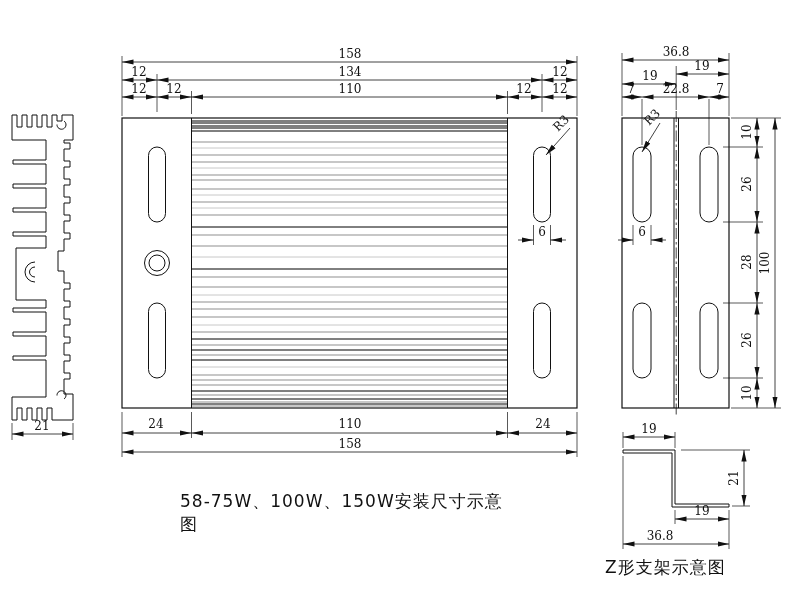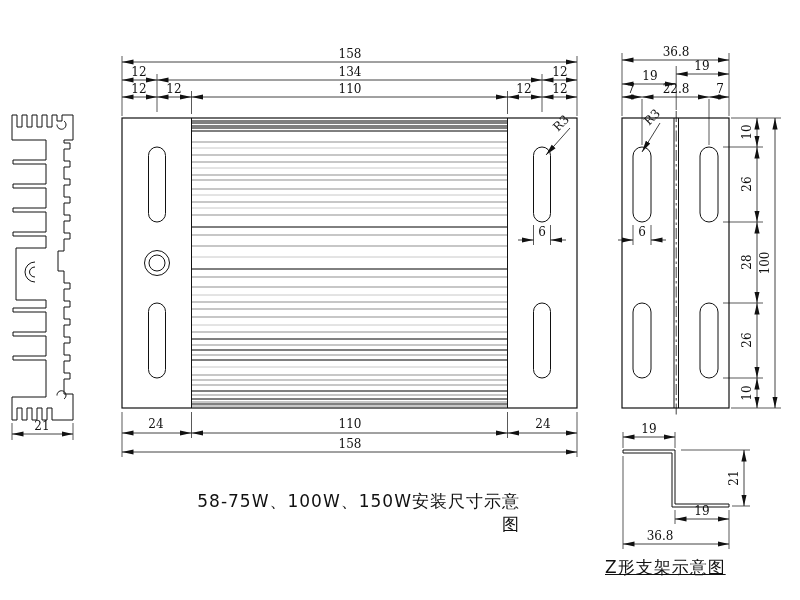--- a/index.html
+++ b/index.html
@@ -15,28 +15,27 @@
     font-size: 12px;
     fill: #111;
   }
   .caption {
     position: absolute;
     color: #111;
     font-family: "DejaVu Sans", sans-serif;
   }
   #main-caption {
     left: 180px; top: 490px; width: 340px;
-    text-align: right;
+    text-align: left;
     font-size: 17px;
     letter-spacing: 1px;
   }
   #bracket-caption {
     left: 605px; top: 556px;
     font-size: 17px;
-    text-decoration: underline;
     letter-spacing: 1px;
   }
   .outline { fill: none; stroke: #111; stroke-width: 1.2; }
   .thin    { fill: none; stroke: #111; stroke-width: 1; }
   .dim     { stroke: #111; stroke-width: 0.8; fill: none; }
   .ext     { stroke: #111; stroke-width: 0.7; fill: none; }
   .cline   { stroke: #111; stroke-width: 0.8; fill: none; stroke-dasharray: 11 3 2.5 3; }
 </style>
 </head>
 <body>

